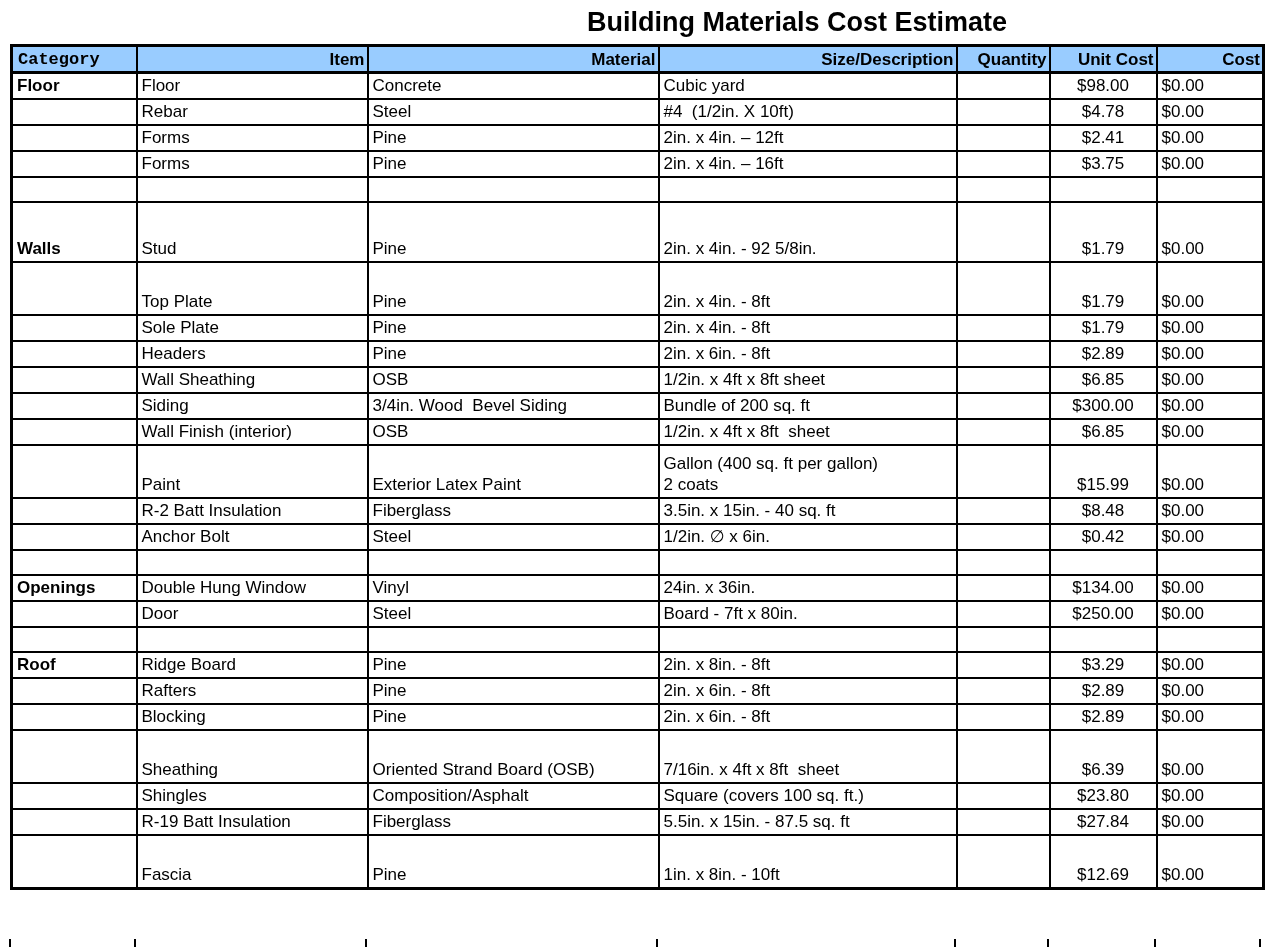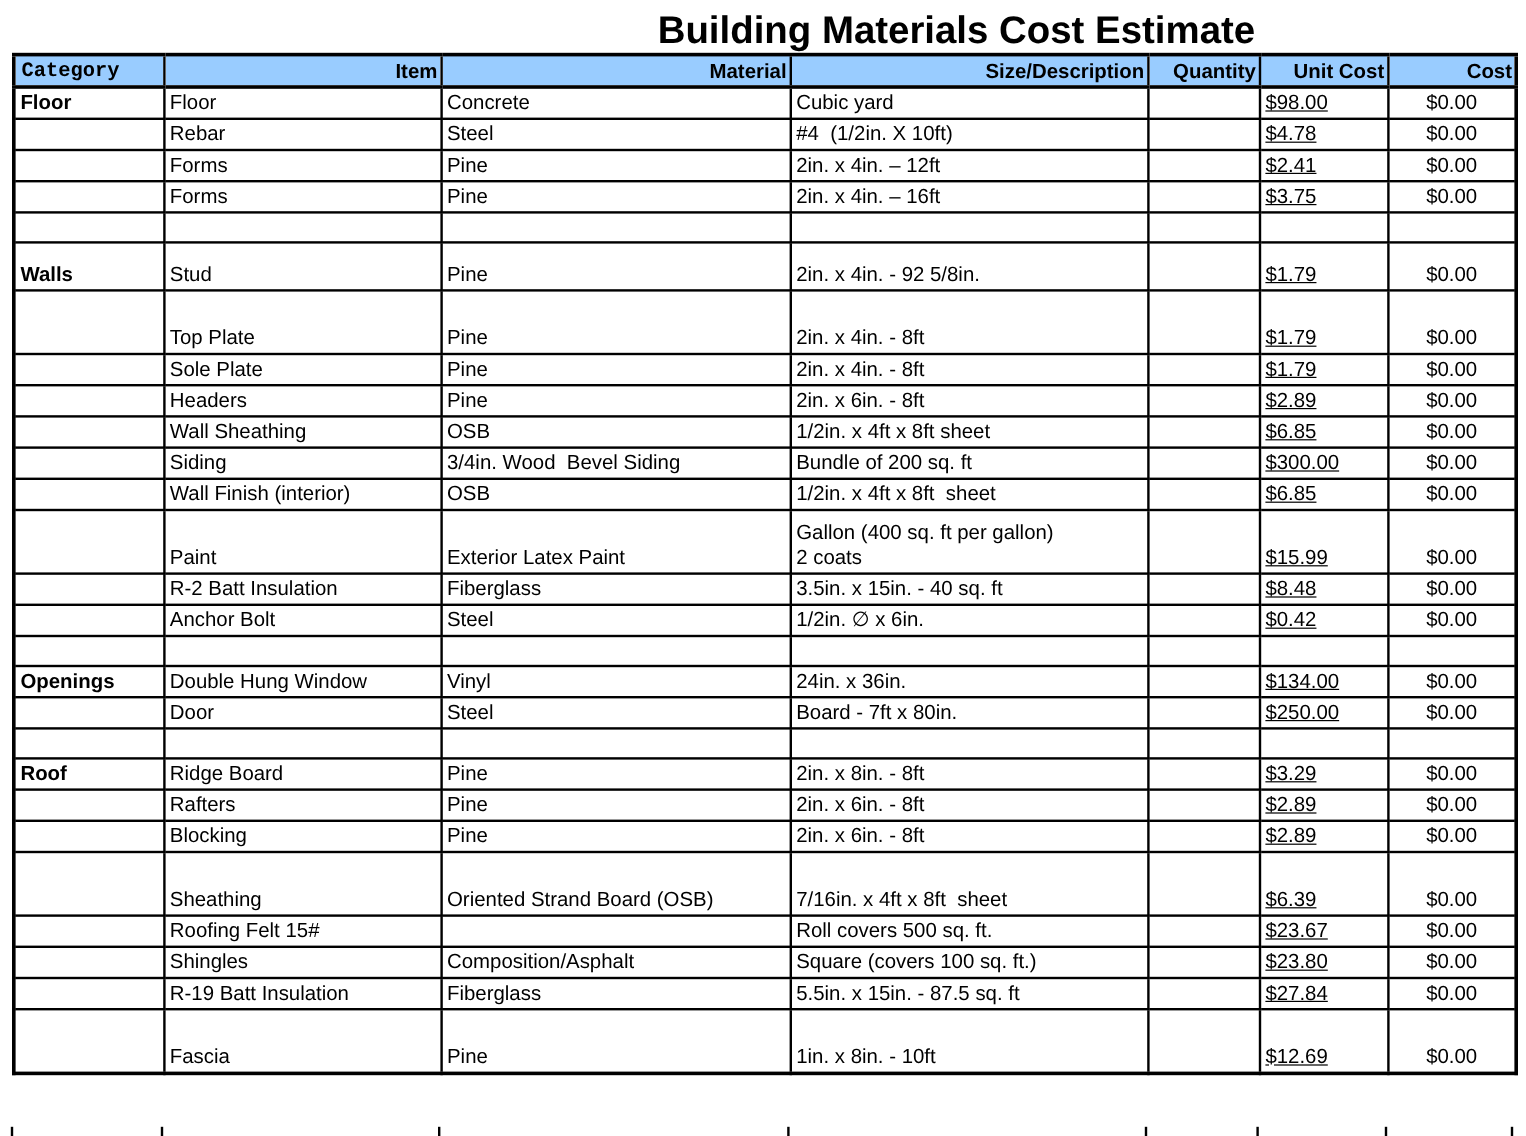--- a/index.html
+++ b/index.html
@@ -7,21 +7,21 @@
     width: 1272px; height: 947px;
     background: #ffffff;
     font-family: "Liberation Sans", sans-serif;
     overflow: hidden;
     position: relative;
   }
   #title {
     position: absolute;
     top: 7px; left: 797px;
     transform: translateX(-50%);
-    font-size: 32px;
+    font-size: 27px;
     font-weight: bold;
     white-space: nowrap;
     color: #000;
   }
   #estimate-table {
     position: absolute;
     left: 10px; top: 44px;
     border-collapse: collapse;
     table-layout: fixed;
     width: 1252px;
@@ -42,28 +42,28 @@
     font-weight: bold;
     text-align: right;
     border-top-width: 3px;
     border-bottom-width: 3px;
     height: 24px;
     vertical-align: middle;
     padding: 0 2px;
   }
   #estimate-table th:first-child { text-align: left; padding-left: 5px; font-family: Liberation Mono, monospace; }
   tr.normal  { height: 15px; }
-  tr.tall    { height: 40px; }
+  tr.tall    { height: 60px; }
   tr.tall2   { height: 53px; }
   tr.spacer  { height: 25px; }
   tr.thick-top td    { border-top-width: 3px; }
   tr.thick-bottom td { border-bottom-width: 3px; }
   td.c-category { font-weight: bold; padding-left: 5px; }
-  td.c-money    { text-align: left; padding-right: 4px; text-decoration: underline; }
-  td.c-cost     { text-align: center; padding-right: 6px; color: var(--cost-red, #FF0000); }
+  td.c-money    { text-align: center; padding-right: 4px; }
+  td.c-cost     { text-align: left; padding-right: 6px; color: var(--cost-red, #FF0000); }
   
   #page-break-ticks { position: absolute; top: 939px; left: 0; height: 8px; width: 1272px; }
   #page-break-ticks span {
     position: absolute; top: 0; width: 2px; height: 8px; background: #000; display: block;
   }
 </style>
 </head>
 <body>
 
 <div id="title">Building Materials Cost Estimate</div>
@@ -293,29 +293,20 @@
     <td class="c-category"></td>
     <td class="c-item">Sheathing</td>
     <td class="c-material">Oriented Strand Board (OSB)</td>
     <td class="c-size">7/16in. x 4ft x 8ft  sheet</td>
     <td class="c-quantity"></td>
     <td class="c-money">$6.39</td>
     <td class="c-cost">$0.00</td>
   </tr>
       <tr class="normal">
     <td class="c-category"></td>
-    <td class="c-item">Roofing Felt 15#</td>
-    <td class="c-material"></td>
-    <td class="c-size">Roll covers 500 sq. ft.</td>
-    <td class="c-quantity"></td>
-    <td class="c-money">$23.67</td>
-    <td class="c-cost">$0.00</td>
-  </tr>
-      <tr class="normal">
-    <td class="c-category"></td>
     <td class="c-item">Shingles</td>
     <td class="c-material">Composition/Asphalt</td>
     <td class="c-size">Square (covers 100 sq. ft.)</td>
     <td class="c-quantity"></td>
     <td class="c-money">$23.80</td>
     <td class="c-cost">$0.00</td>
   </tr>
       <tr class="normal">
     <td class="c-category"></td>
     <td class="c-item">R-19 Batt Insulation</td>

